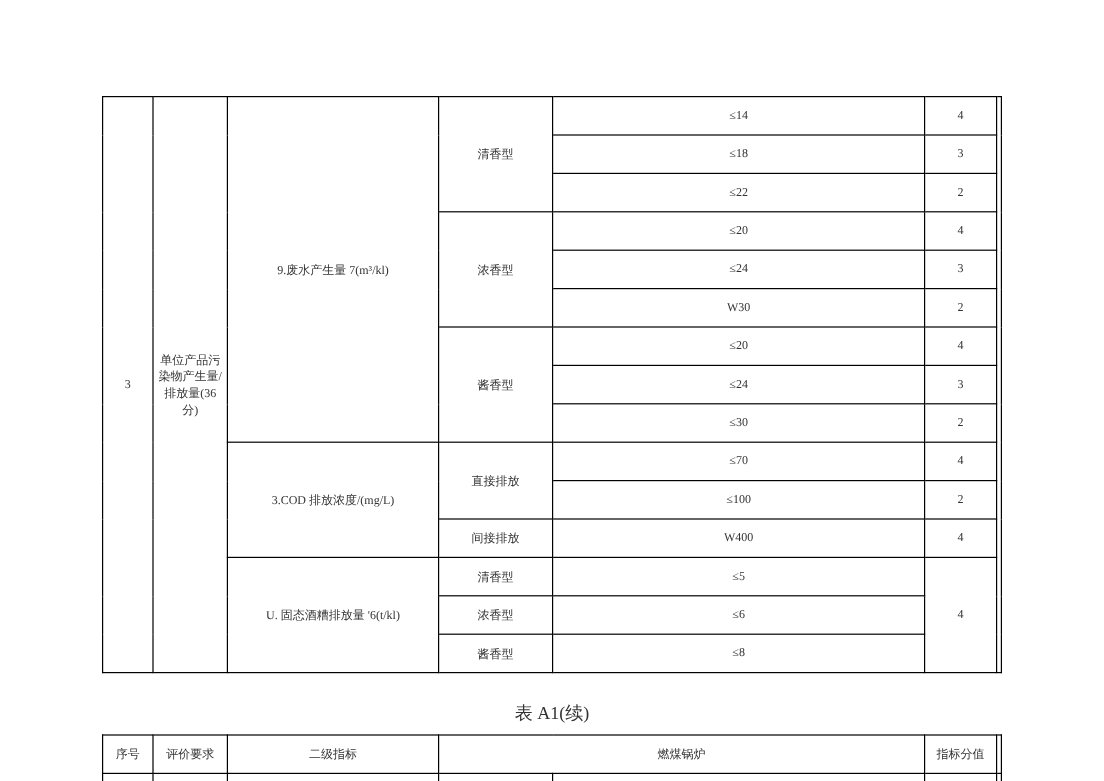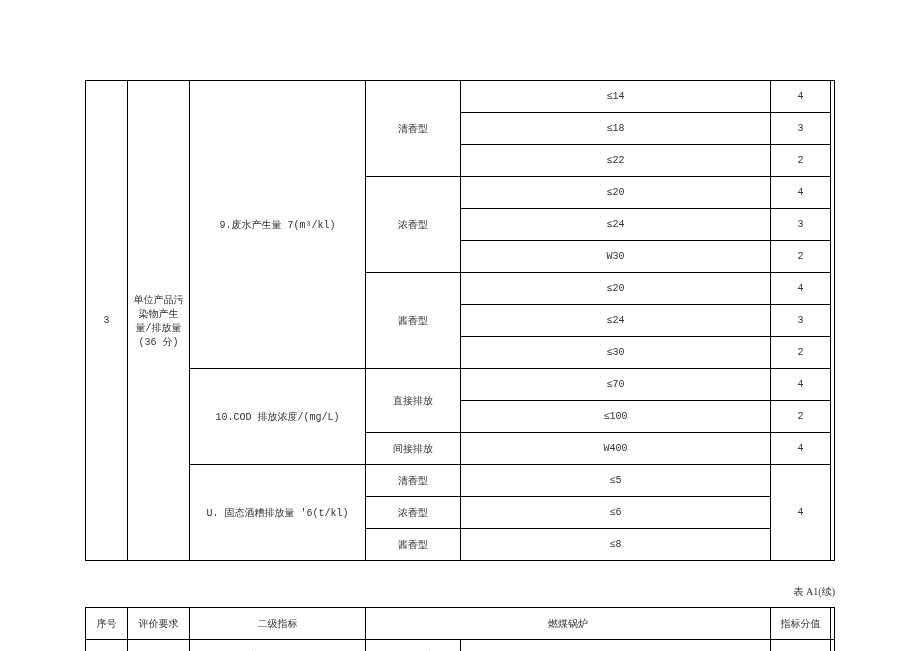--- a/index.html
+++ b/index.html
@@ -17,25 +17,24 @@
       table-layout: fixed;
     }
     td, th {
       border: 1px solid #000;
       text-align: center;
       vertical-align: middle;
       padding: 0 4px;
       height: 32px;
       font-weight: normal;
       overflow: hidden;
-      font-family: Liberation Mono, monospace;
     }
     .caption {
-      text-align: right;
-      font-size: 10px;
+      text-align: center;
+      font-size: 15px;
       margin: 24px 0 8px 0;
     }
   </style>
 </head>
 <body>
 
 <table>
   <colgroup>
     <col style="width:42px">
     <col style="width:62px">
@@ -87,21 +86,21 @@
   <tr>
     <td>≤24</td>
     <td>3</td>
   </tr>
   <tr>
     <td>≤30</td>
     <td>2</td>
   </tr>
 
   <tr>
-    <td rowspan="3">10.COD 排放浓度/(mg/L)</td>
+    <td rowspan="3">3.COD 排放浓度/(mg/L)</td>
     <td rowspan="2">直接排放</td>
     <td>≤70</td>
     <td>4</td>
   </tr>
   <tr>
     <td>≤100</td>
     <td>2</td>
   </tr>
   <tr>
     <td>间接排放</td>

